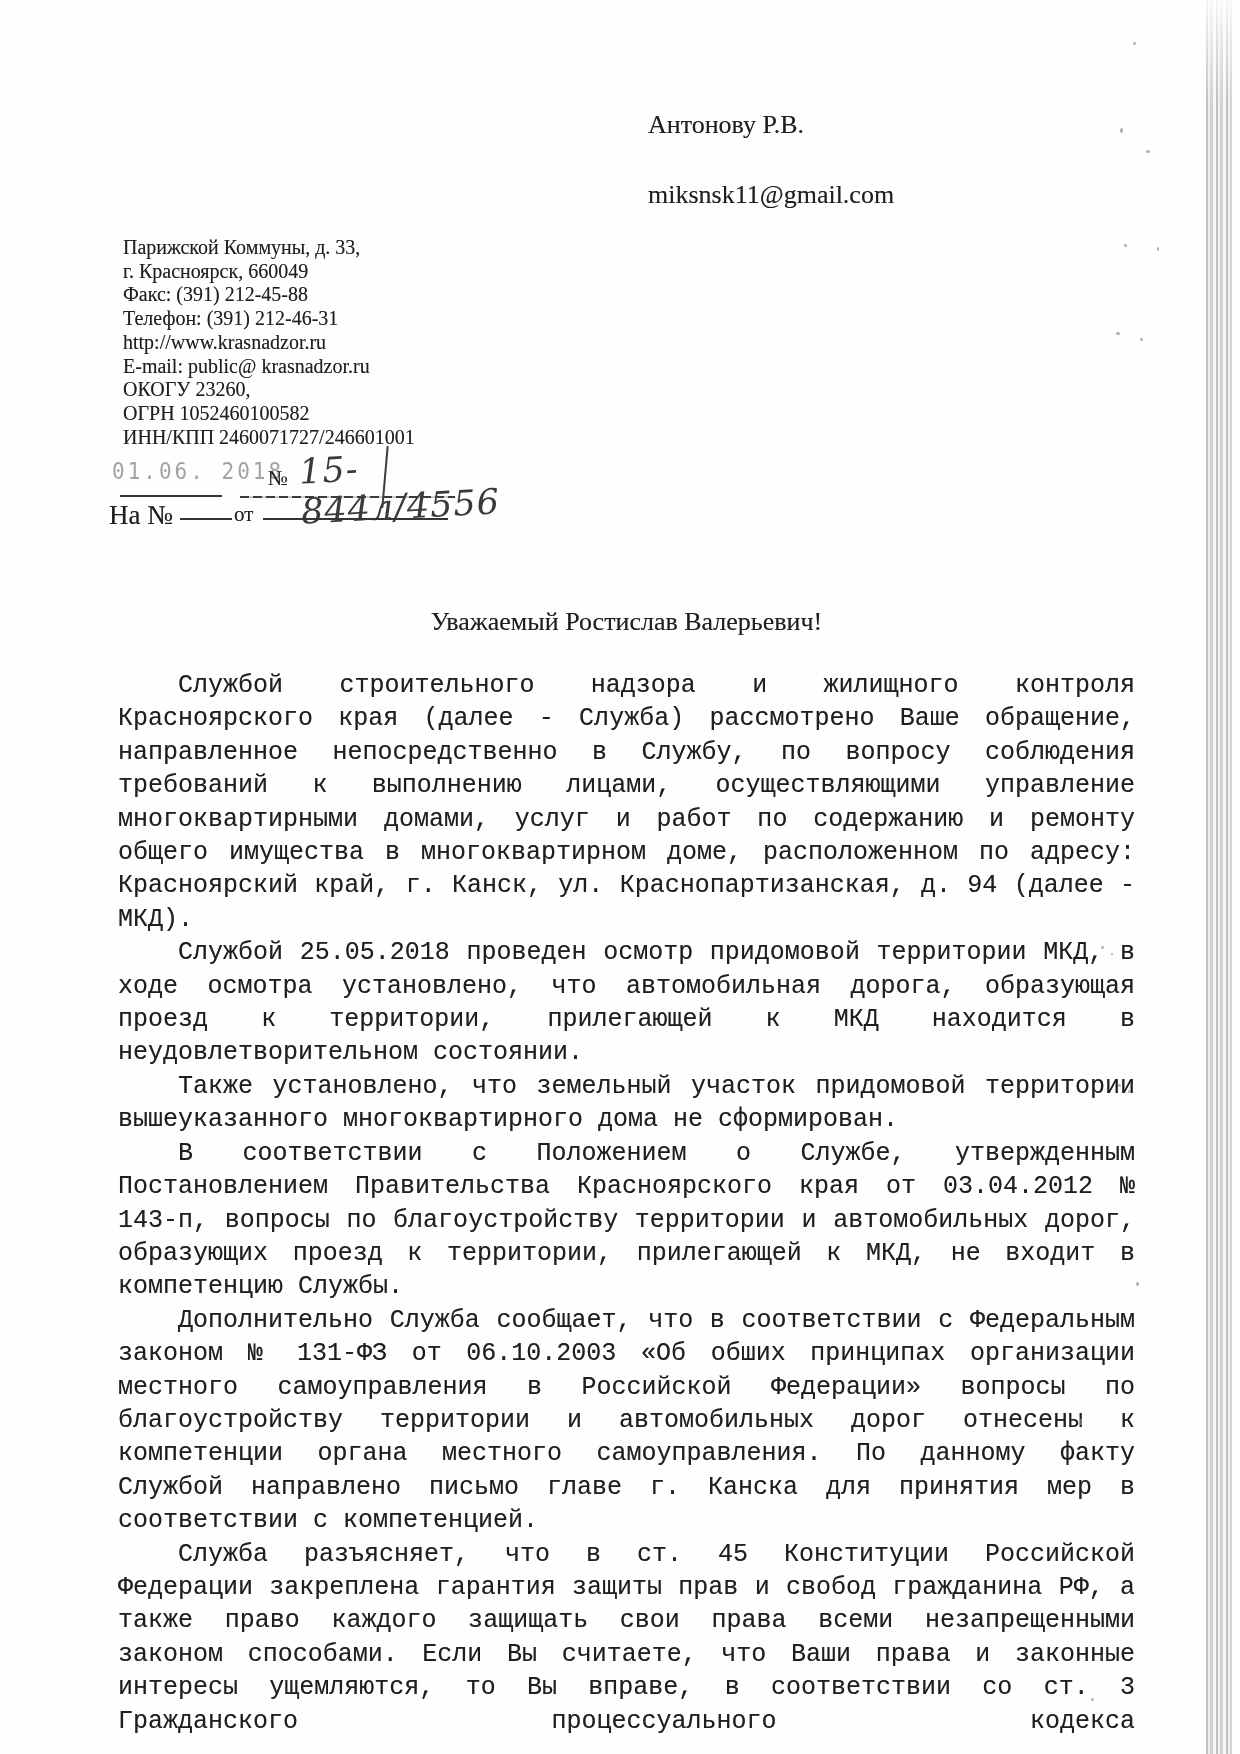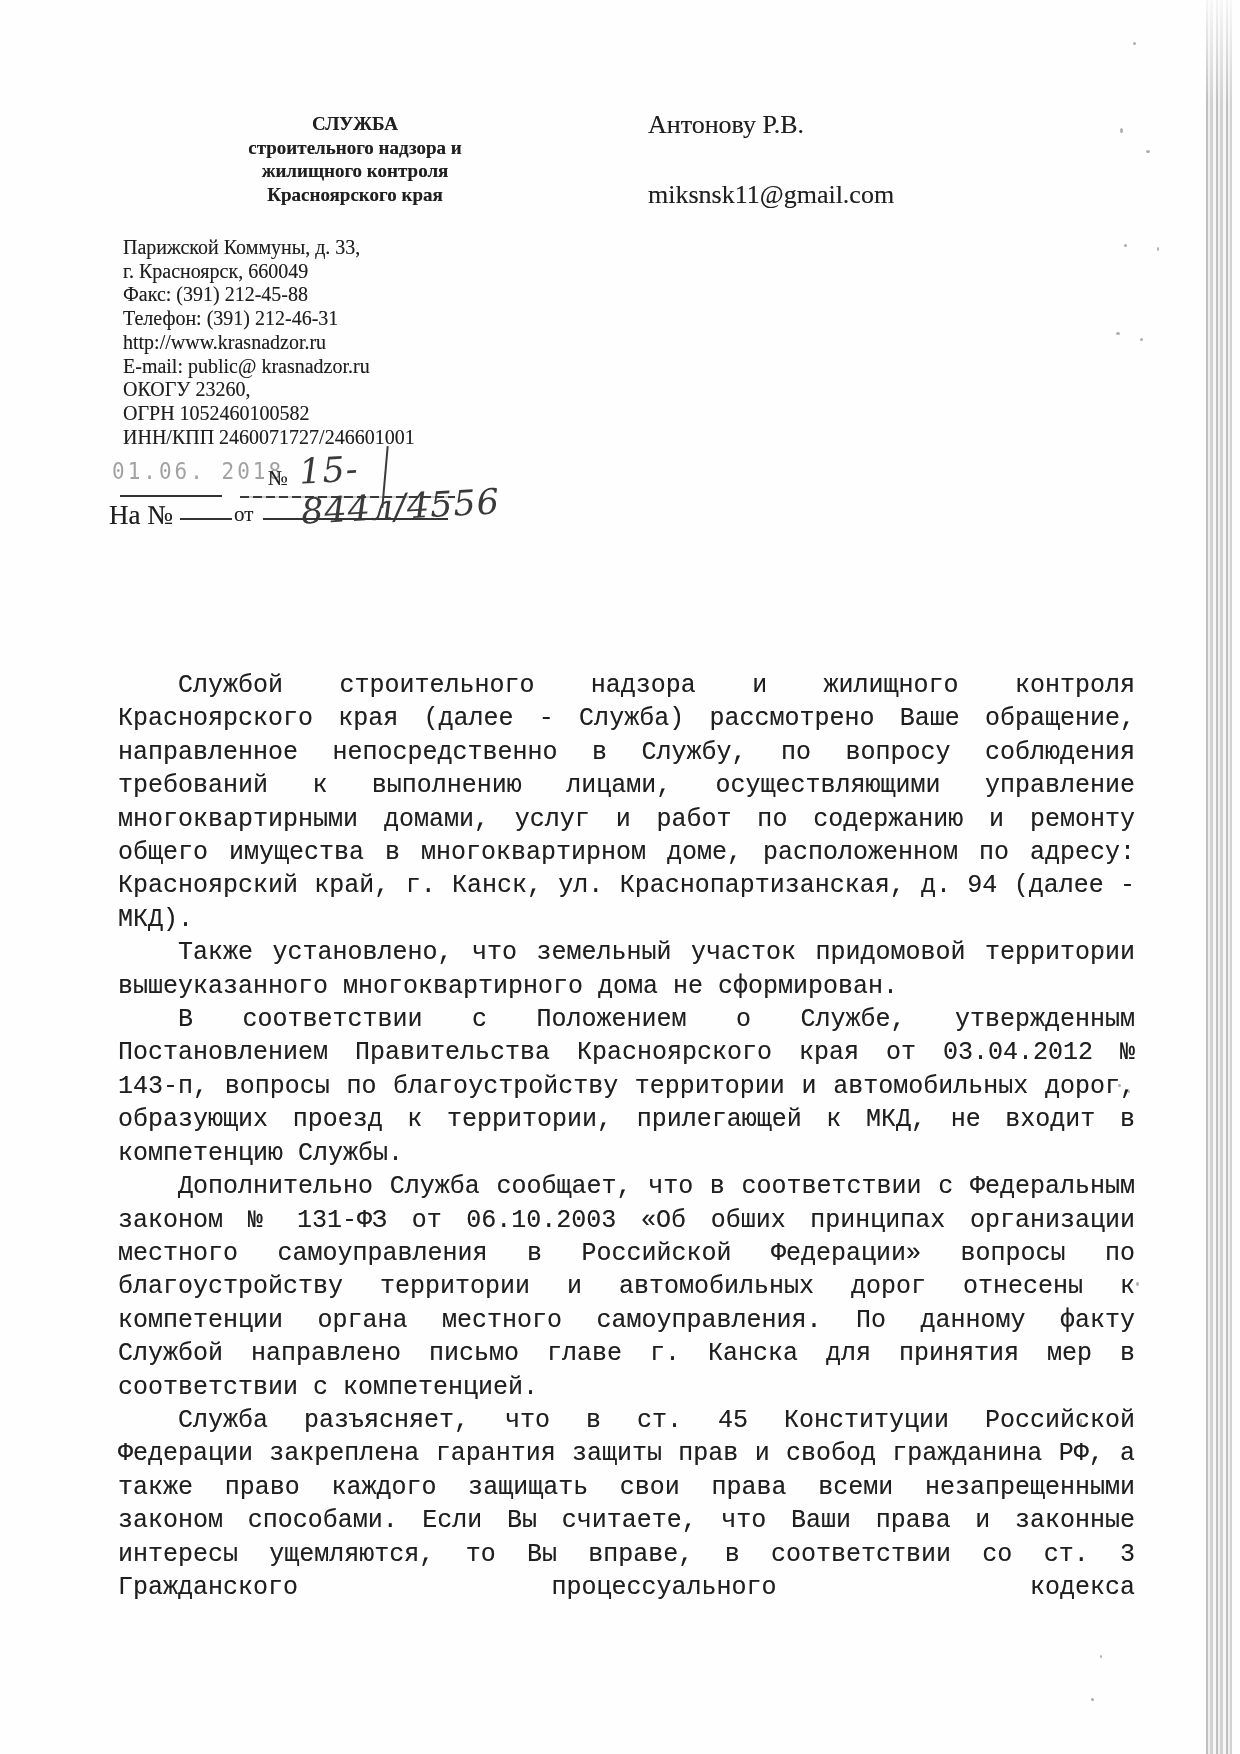--- a/index.html
+++ b/index.html
@@ -58,26 +58,20 @@
         rgba(205,205,205,.30) 2px 4px,
         rgba(165,165,165,.50) 4px 7px,
         rgba(225,225,225,.25) 7px 10px);}
   .speck{position:absolute;background:#8a8a8a;border-radius:50%;opacity:.7;}
 </style>
 </head>
 <body>
 
 <div class="page">
 
-  <div class="abs org-block">
-    <div>СЛУЖБА</div>
-    <div>строительного надзора и</div>
-    <div>жилищного контроля</div>
-    <div>Красноярского края</div>
-  </div>
 
   <div class="abs recipient-name">Антонову Р.В.</div>
   <div class="abs recipient-email">miksnsk11@gmail.com</div>
 
   <div class="abs contact-block">
     <div>Парижской Коммуны, д. 33,</div>
     <div>г. Красноярск, 660049</div>
     <div>Факс: (391) 212-45-88</div>
     <div>Телефон: (391) 212-46-31</div>
     <div>http://www.krasnadzor.ru</div>
@@ -91,23 +85,25 @@
   <div class="abs no-sign">№</div>
   <div class="abs handwritten">15-844л/4556</div>
   <div class="abs pen-stroke"></div>
   <div class="abs rule rule-date"></div>
   <div class="abs rule rule-number"></div>
   <div class="abs na-no">На №</div>
   <div class="abs rule rule-in1"></div>
   <div class="abs ot-label">от</div>
   <div class="abs rule rule-in2"></div>
 
+  <div class="abs salutation">Уважаемый Ростислав Валерьевич!</div>
 
   <div class="abs body-text">
     <p>Службой строительного надзора и жилищного контроля Красноярского края (далее - Служба) рассмотрено Ваше обращение, направленное непосредственно в Службу, по вопросу соблюдения требований к выполнению лицами, осуществляющими управление многоквартирными домами, услуг и работ по содержанию и ремонту общего имущества в многоквартирном доме, расположенном по адресу: Красноярский край, г. Канск, ул. Краснопартизанская, д. 94 (далее - МКД).</p>
+    <p>Службой 25.05.2018 проведен осмотр придомовой территории МКД, в ходе осмотра установлено, что автомобильная дорога, образующая проезд к территории, прилегающей к МКД находится в неудовлетворительном состоянии.</p>
     <p>Также установлено, что земельный участок придомовой территории вышеуказанного многоквартирного дома не сформирован.</p>
     <p>В соответствии с Положением о Службе, утвержденным Постановлением Правительства Красноярского края от 03.04.2012 № 143-п, вопросы по благоустройству территории и автомобильных дорог, образующих проезд к территории, прилегающей к МКД, не входит в компетенцию Службы.</p>
     <p>Дополнительно Служба сообщает, что в соответствии с Федеральным законом № 131-ФЗ от 06.10.2003 «Об обших принципах организации местного самоуправления в Российской Федерации» вопросы по благоустройству территории и автомобильных дорог отнесены к компетенции органа местного самоуправления. По данному факту Службой направлено письмо главе г. Канска для принятия мер в соответствии с компетенцией.</p>
     <p class="continues">Служба разъясняет, что в ст. 45 Конституции Российской Федерации закреплена гарантия защиты прав и свобод гражданина РФ, а также право каждого защищать свои права всеми незапрещенными законом способами. Если Вы считаете, что Ваши права и законные интересы ущемляются, то Вы вправе, в соответствии со ст. 3 Гражданского процессуального кодекса</p>
   </div>
 
   <div class="abs scan-shadow"></div>
   <div class="speck" style="left:1133px;top:42px;width:3px;height:3px;"></div>
   <div class="speck" style="left:1120px;top:128px;width:3px;height:5px;"></div>
   <div class="speck" style="left:1146px;top:150px;width:4px;height:3px;"></div>

